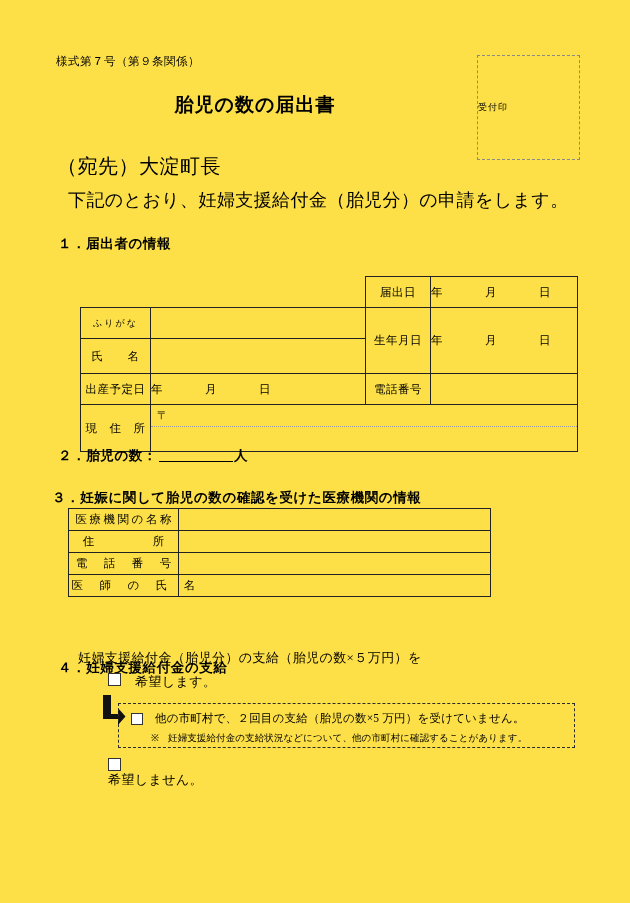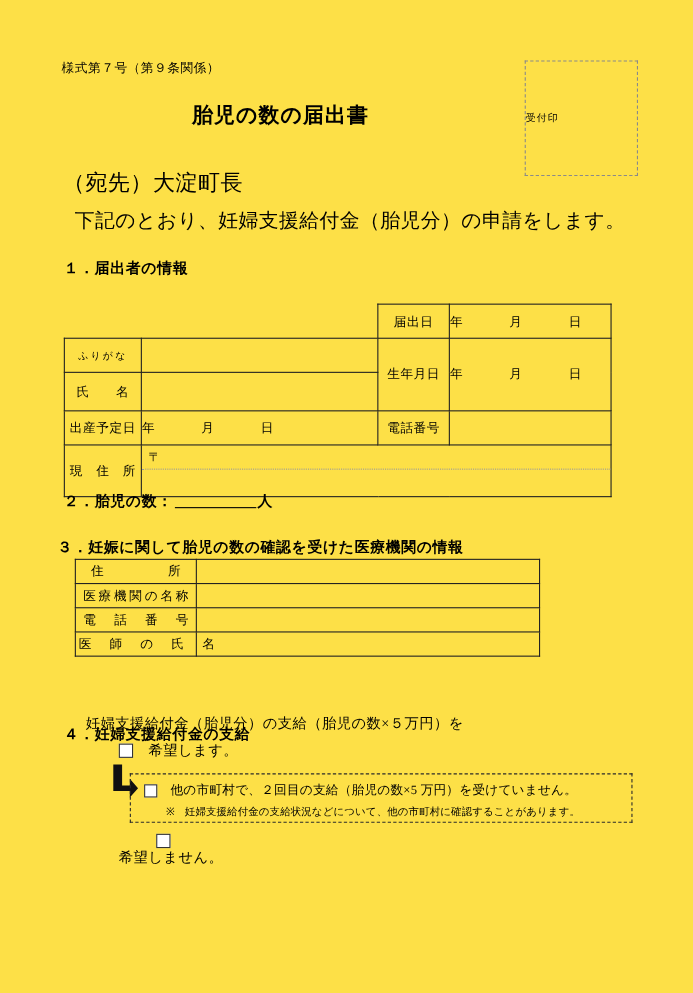--- a/index.html
+++ b/index.html
@@ -89,21 +89,21 @@
   .sec2-blank {
     display: inline-block;
     width: 74px;
     border-bottom: 1px solid #000;
     margin: 0 1px -2px 2px;
   }
 
   
   .t1 {
     position: absolute;
-    left: 58px;
+    left: 80px;
     top: 276px;
     width: 497px;
     border-collapse: collapse;
     table-layout: fixed;
     font-size: 11.5px;
   }
   .t1 td {
     border: 1px solid #222;
     padding: 0;
     height: 30px;
@@ -173,21 +173,21 @@
     left: 78px;
     top: 649px;
     font-size: 13px;
     letter-spacing: 0.4px;
   }
   .chk-row {
     position: absolute;
     font-size: 13px;
     letter-spacing: 0.4px;
     display: flex;
-    align-items: center;
+    align-items: flex-start;
   }
   #chk-yes { left: 108px; top: 673px; }
   #chk-no  { left: 108px; top: 758px; flex-direction: column; }
   .chk-box {
     display: inline-block;
     width: 11px;
     height: 11px;
     border: 1px solid #333;
     margin-right: 14px;
     background: #fff;
@@ -303,25 +303,25 @@
 
   <div class="sec-head" id="sec3-head">３．妊娠に関して胎児の数の確認を受けた医療機関の情報</div>
 
   <table class="t3">
     <colgroup>
       <col style="width:110px">
       <col style="width:312px">
     </colgroup>
     <tbody>
       <tr>
+        <td class="lbl">医療機関の名称</td>
+        <td></td>
+      </tr>
+      <tr>
         <td class="lbl">住　　　　所</td>
-        <td></td>
-      </tr>
-      <tr>
-        <td class="lbl">医療機関の名称</td>
         <td></td>
       </tr>
       <tr>
         <td class="lbl">電　話　番　号</td>
         <td></td>
       </tr>
       <tr>
         <td class="lbl">医　師　の　氏　名</td>
         <td></td>
       </tr>

